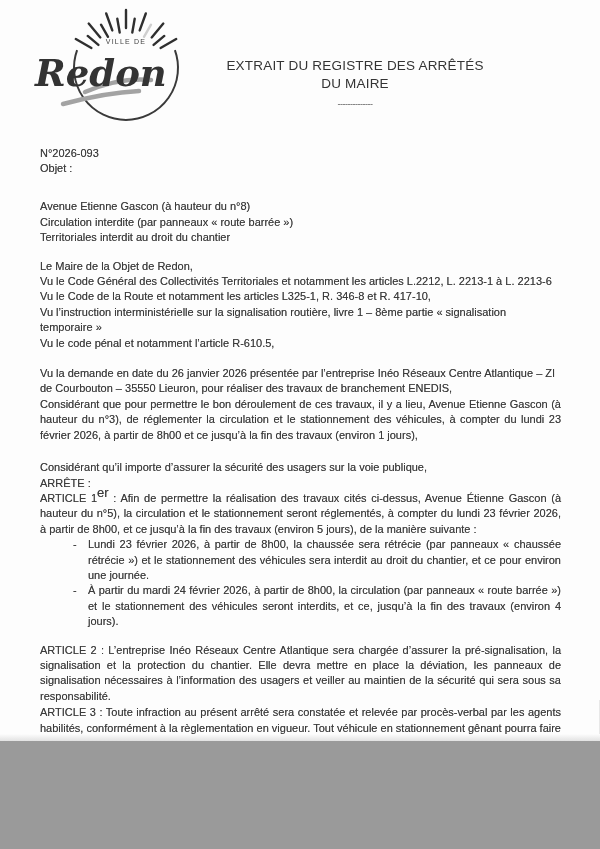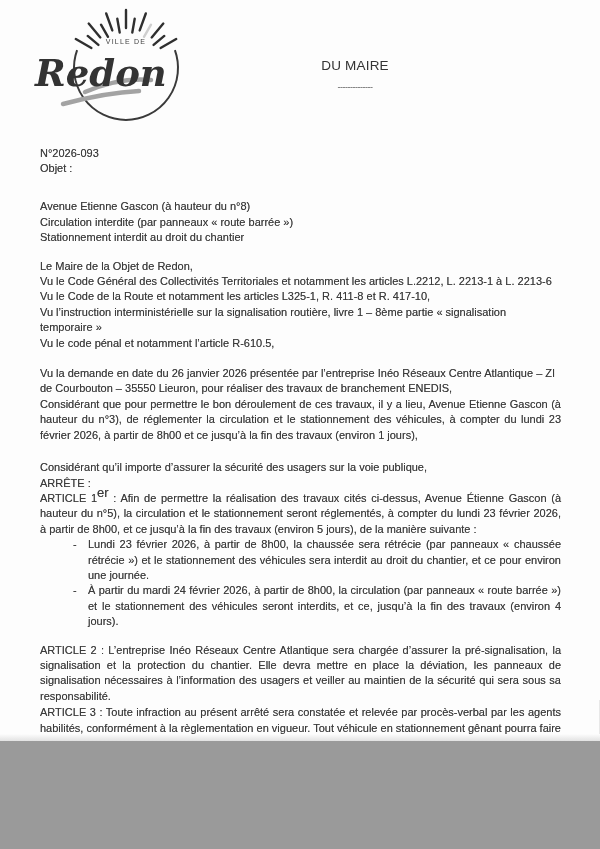--- a/index.html
+++ b/index.html
@@ -85,41 +85,42 @@
         <path d="M52 88 C75 78 96 74 118 76"></path>
         <path d="M30 100 C60 92 85 88 106 87"></path>
       </g>
 
       <text x="93" y="40" text-anchor="middle" font-family="Liberation Sans, sans-serif" font-size="7" letter-spacing="1.2" fill="#3f3f3f">VILLE DE</text>
       <text x="2" y="82" text-anchor="start" font-family="DejaVu Serif, serif" font-style="italic" font-weight="bold" font-size="37" fill="#333333">Redon</text>
     </svg>
   </div>
 
   <div class="title-block">
+    <div>EXTRAIT DU REGISTRE DES ARRÊTÉS</div>
     <div>DU MAIRE</div>
     <div class="title-sep">--------------</div>
   </div>
 
   <div class="doc-body">
 
     <p class="ref">N°2026-093</p>
 
     <div class="objet">
       <div class="objet-label">Objet :</div>
       <div class="objet-lines">
         <div>Avenue Etienne Gascon (à hauteur du n°8)</div>
         <div>Circulation interdite (par panneaux « route barrée »)</div>
-        <div>Stationnement interdit au droit du chantier</div>
+        <div>Territoriales interdit au droit du chantier</div>
       </div>
     </div>
 
     <div class="preamble">
       <p>Le Maire de la Objet de Redon,</p>
       <p>Vu le Code Général des Collectivités Territoriales et notamment les articles L.2212, L. 2213-1 à L. 2213-6</p>
-      <p>Vu le Code de la Route et notamment les articles L325-1, R. 411-8 et R. 417-10,</p>
+      <p>Vu le Code de la Route et notamment les articles L325-1, R. 346-8 et R. 417-10,</p>
       <p>Vu l’instruction interministérielle sur la signalisation routière, livre 1 – 8ème partie « signalisation temporaire »</p>
       <p>Vu le code pénal et notamment l’article R-610.5,</p>
     </div>
 
     <p class="para">Vu la demande en date du 26 janvier 2026 présentée par l’entreprise Inéo Réseaux Centre Atlantique – ZI de Courbouton – 35550 Lieuron, pour réaliser des travaux de branchement ENEDIS,</p>
 
     <p class="para just" style="margin-bottom:17px;">Considérant que pour permettre le bon déroulement de ces travaux, il y a lieu, Avenue Etienne Gascon (à hauteur du n°3), de réglementer la circulation et le stationnement des véhicules, à compter du lundi 23 février 2026, à partir de 8h00 et ce jusqu’à la fin des travaux (environ 1 jours),</p>
 
     <p class="considerant2">Considérant qu’il importe d’assurer la sécurité des usagers sur la voie publique,</p>
 

